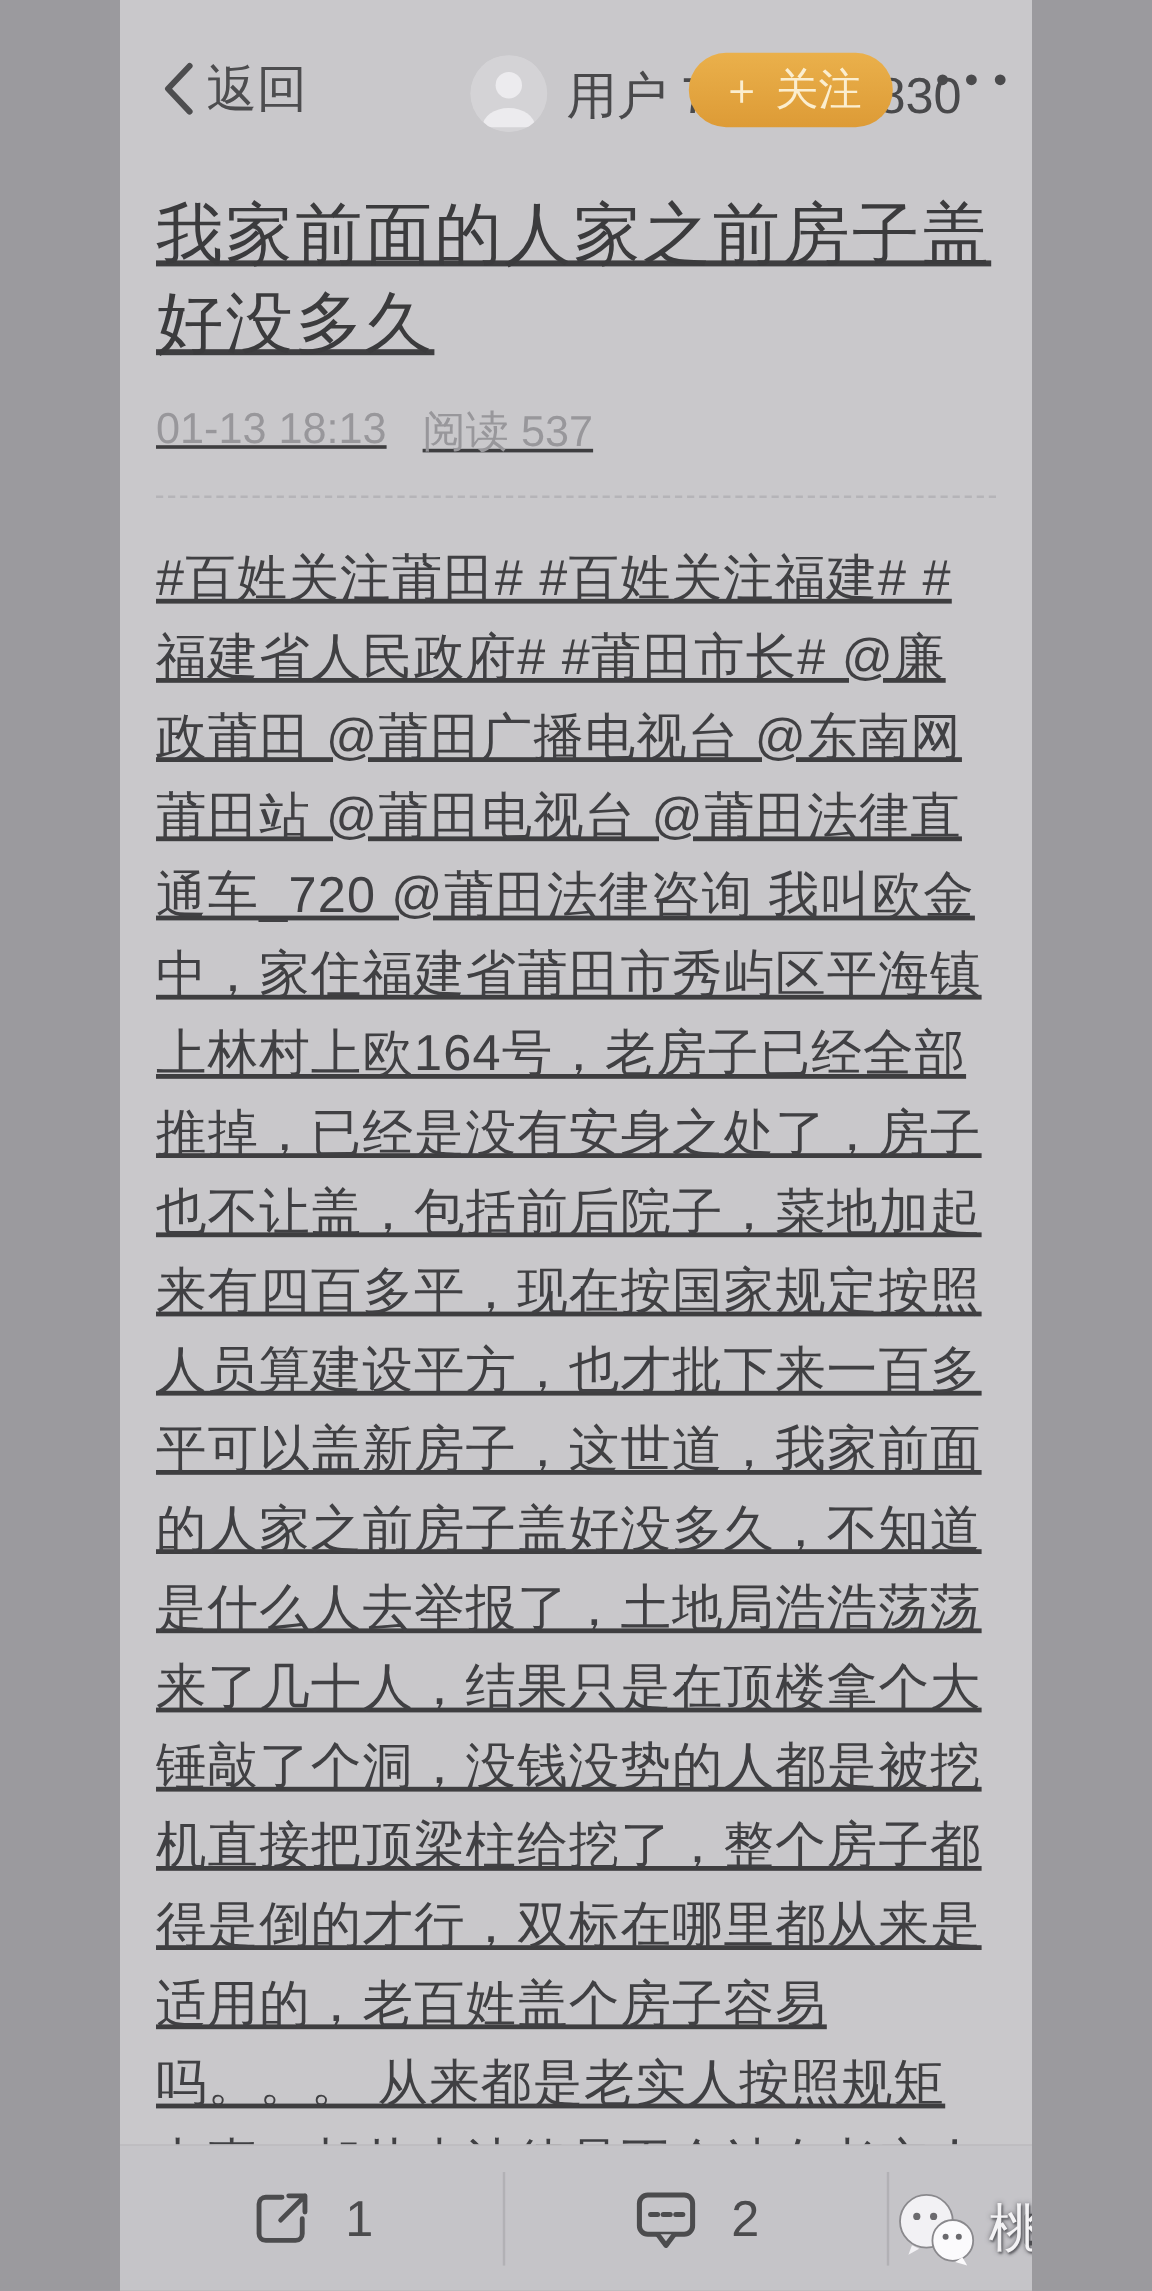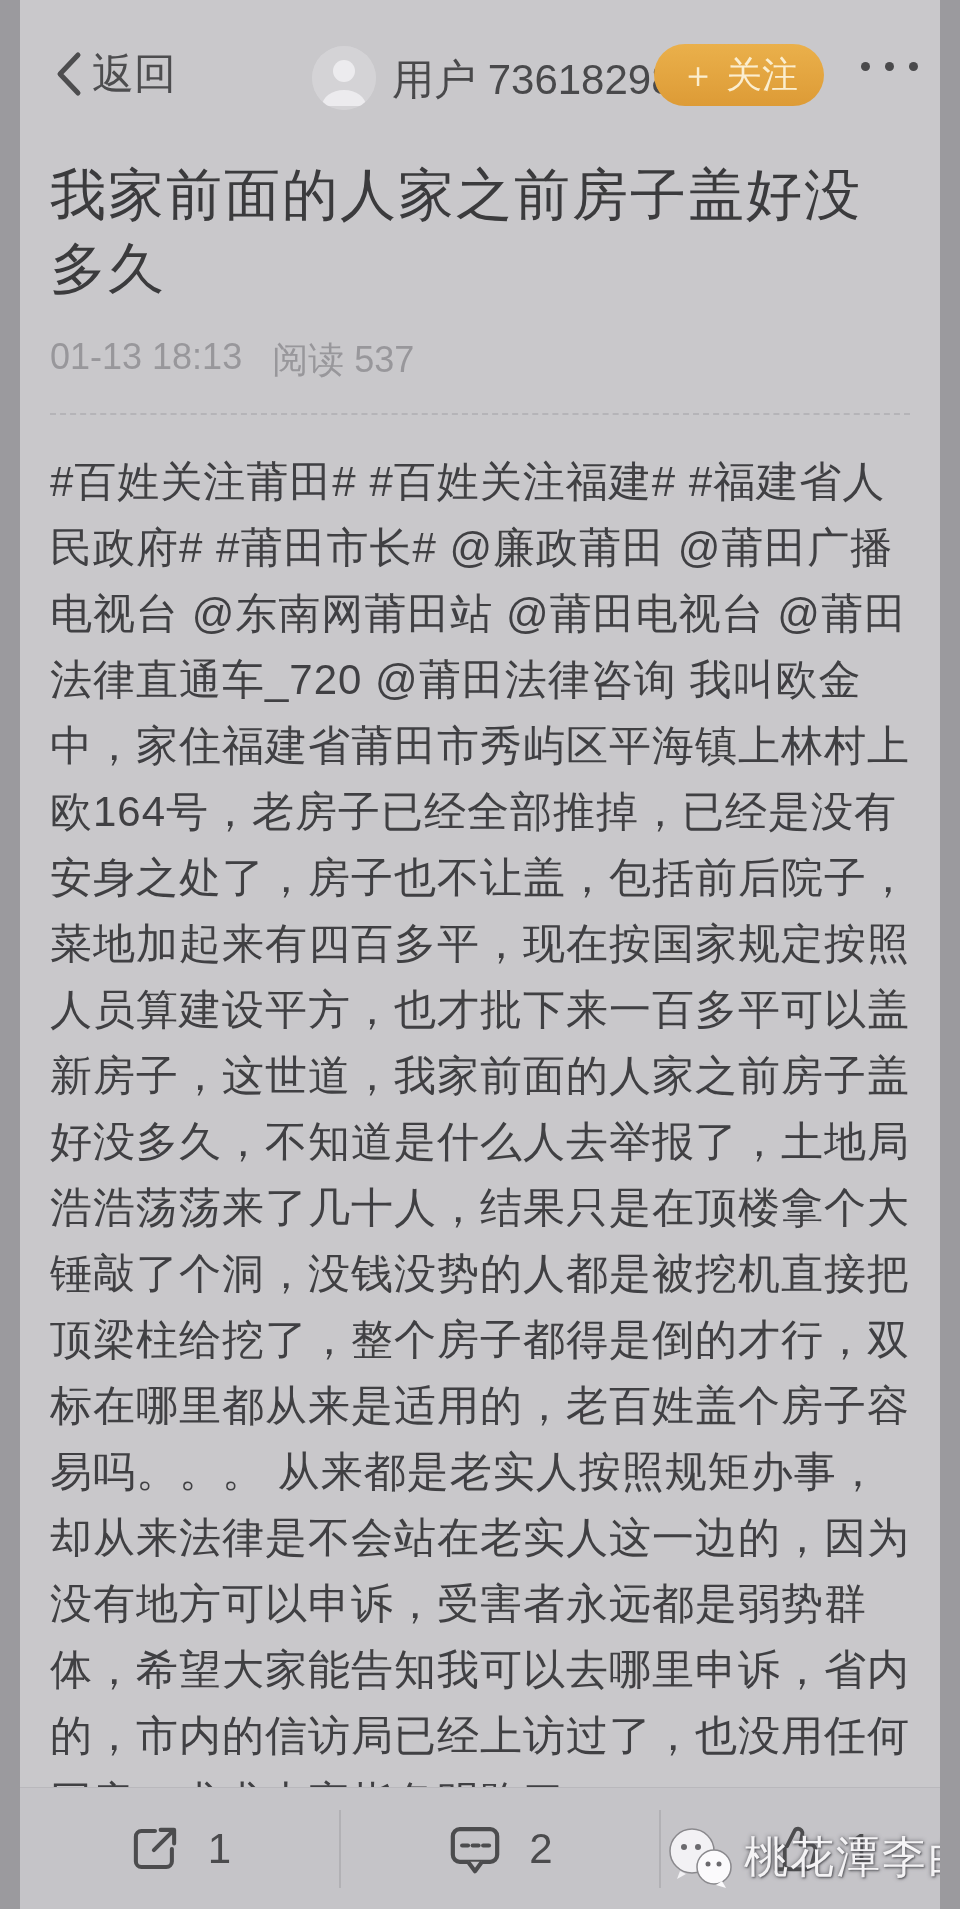--- a/index.html
+++ b/index.html
@@ -1,24 +1,25 @@
 <!DOCTYPE html>
 <html><head>
 <meta charset="utf-8">
 <style>
   html,body{margin:0;padding:0;background:#9b9a9e;}
   *{box-sizing:border-box;}
   .screen{
     position:relative;
-    width:920px;height:1909px;
+    width:760px;height:1909px;
     margin:0 auto;
     background:#c9c8cb;
     overflow:hidden;
     font-family:"Liberation Sans", sans-serif;
     color:#3e3e40;
+    text-decoration:underline;
   }
   
   .topbar{position:relative;height:132px;}
   .back{position:absolute;left:34px;top:46px;display:flex;align-items:center;gap:10px;color:#4d4d4f;}
   .back-label{font-size:42px;}
   .avatar{position:absolute;left:292px;top:46px;width:64px;height:64px;border-radius:50%;overflow:hidden;background:#d4d3d6;}
   .username{position:absolute;left:372px;top:52px;font-size:42px;color:#49494b;}
   .follow-btn{
     position:absolute;right:116px;top:44px;
     min-width:150px;height:62px;padding:0 26px;

